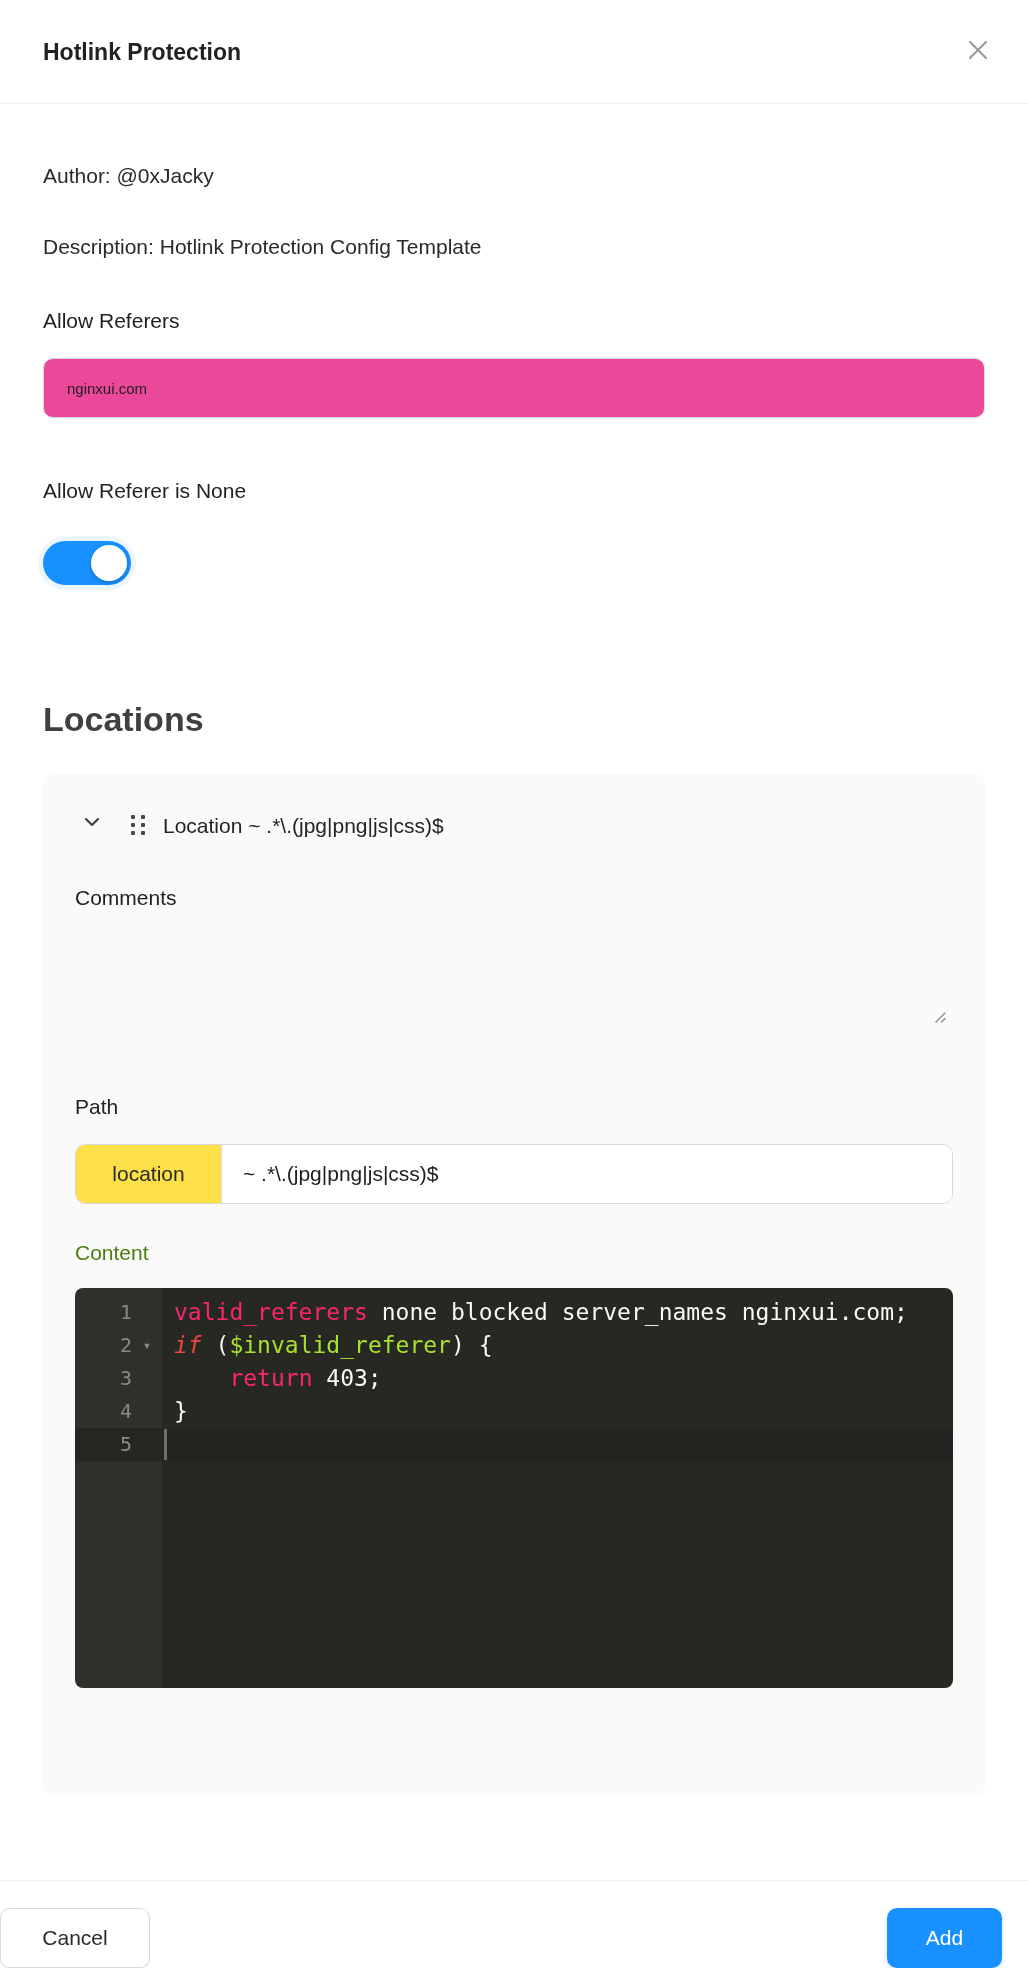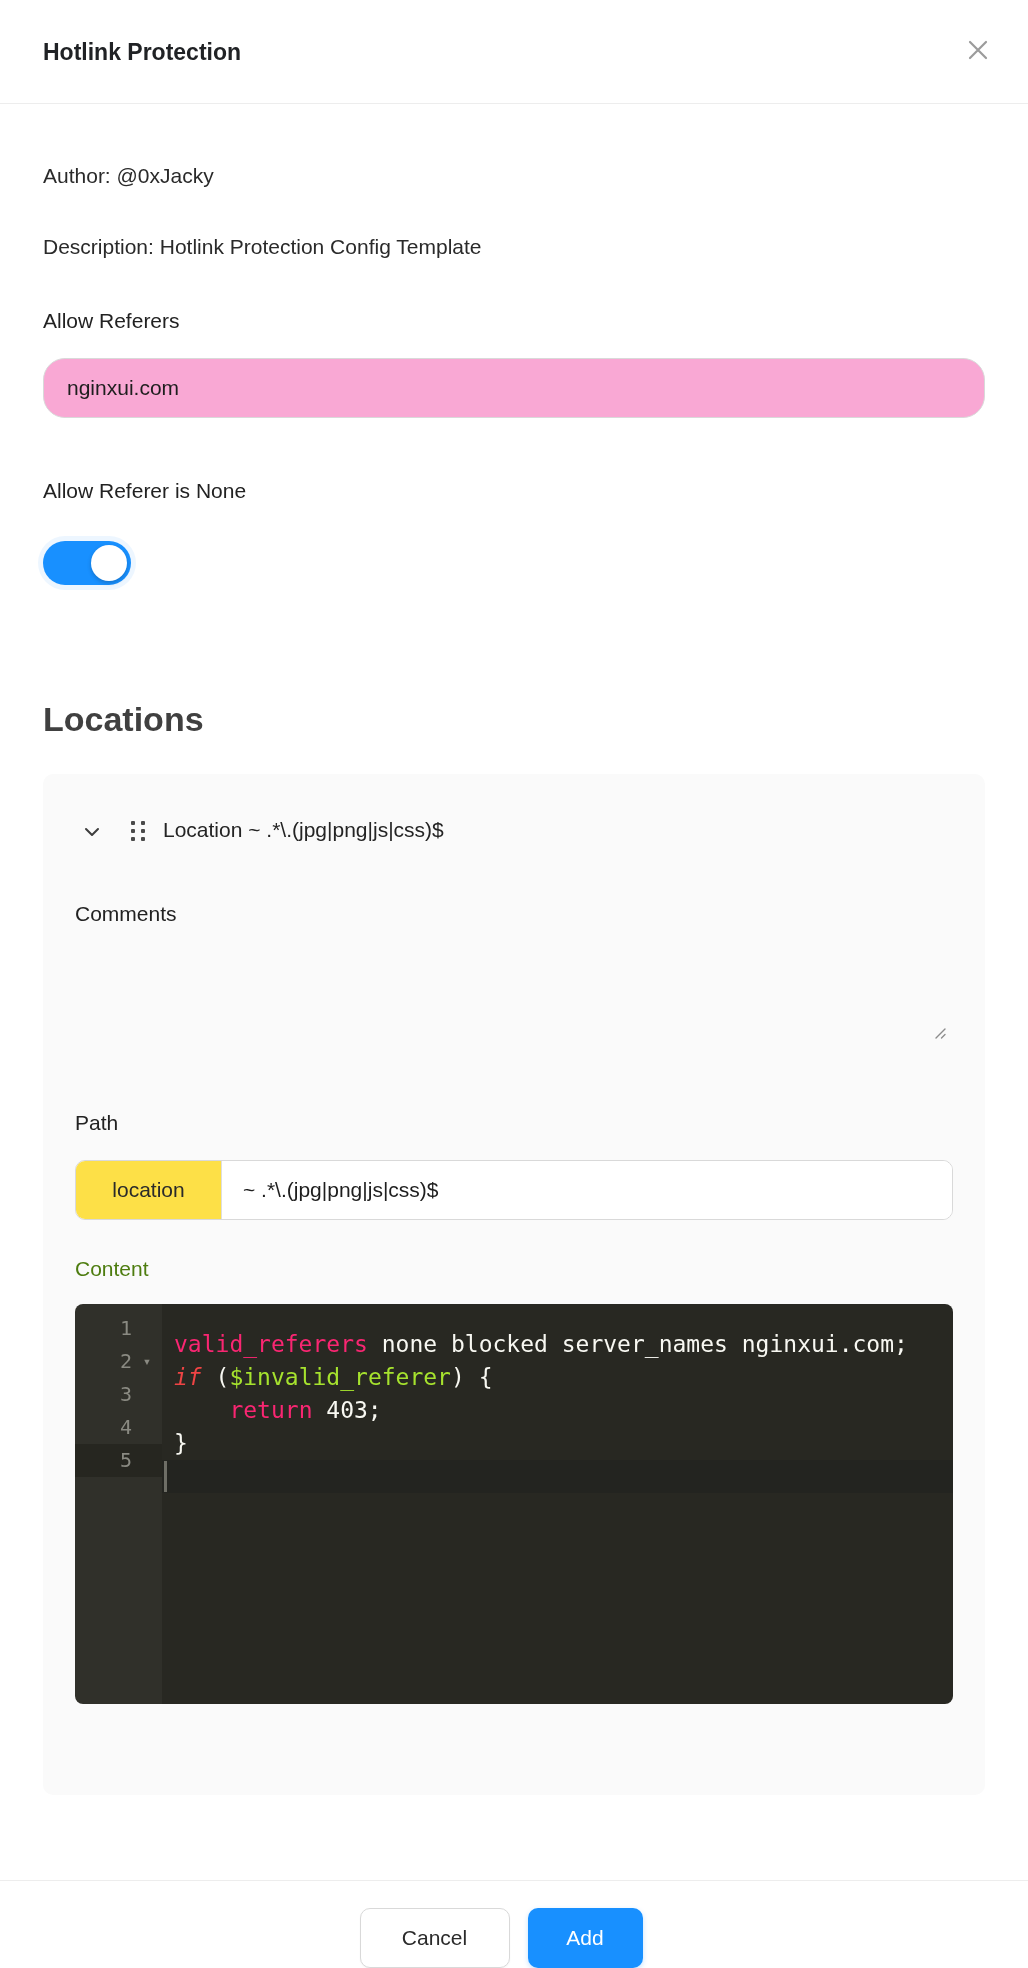--- a/index.html
+++ b/index.html
@@ -11,30 +11,30 @@
   .hd h1 { position:absolute; left:43px; top:50%; transform:translateY(-50%); font-size:23px; font-weight:700; color:#202225; }
   .close-btn { position:absolute; right:32px; top:50%; transform:translateY(-50%); width:36px; height:36px; background:none; border:none; cursor:pointer; display:flex; align-items:center; justify-content:center; }
 
   
   .main { display:flex; flex-direction:column; padding:0 43px; flex:1 1 auto; }
   .txt { font-size:21px; line-height:28px; color:#2a2a2a; }
   .author { margin-top:58px; }
   .desc { margin-top:43px; }
   .lbl { margin-top:46px; font-size:21px; line-height:28px; color:#222; }
   .lbl2 { margin-top:59px; font-size:21px; line-height:28px; color:#222; }
-  .input { margin-top:23px; height:60px; width:100%; border:1px solid #d9d9d9; border-radius:22px; background:#f9a8d4; font-size:21px; color:#1e1e1e; padding:0 23px; outline:none; font-family:"Liberation Sans", sans-serif; }
+  .input { margin-top:23px; height:60px; width:100%; border:1px solid #d9d9d9; border-radius:10px; background:#ec4899; font-size:15px; color:#1e1e1e; padding:0 23px; outline:none; font-family:"Liberation Sans", sans-serif; }
 
   .switch { margin-top:36px; width:88px; height:44px; border-radius:22px; background:#1890ff; border:none; position:relative; cursor:pointer; box-shadow:0 0 0 5px rgba(24,144,255,0.08); }
   .knob { position:absolute; top:4px; right:4px; width:36px; height:36px; border-radius:50%; background:#fff; box-shadow:0 2px 4px rgba(0,0,0,0.2); }
 
   .h2 { margin-top:112px; font-size:34px; line-height:44px; font-weight:700; color:#404040; }
 
   
   .card { margin-top:33px; height:1021px; background:#fafafa; border-radius:10px; padding:0 32px; display:flex; flex-direction:column; }
-  .lrow { margin-top:44px; height:36px; display:flex; align-items:flex-start; }
+  .lrow { margin-top:28px; height:36px; display:flex; align-items:flex-end; }
   .chev-btn { width:30px; height:30px; border:none; background:none; cursor:pointer; display:flex; align-items:center; justify-content:center; margin-left:2px; }
   .handle { width:26px; height:26px; margin-left:18px; display:grid; grid-template-columns:4px 4px; grid-template-rows:4px 4px 4px; gap:4px 6px; align-content:center; justify-content:center; cursor:grab; }
   .handle i { background:#4a4a4a; border-radius:1px; }
   .ltitle { margin-left:12px; font-size:21px; color:#242424; }
 
   .clbl { margin-top:46px; font-size:21px; line-height:28px; color:#222; }
   .ta-wrap { margin-top:6px; height:122px; position:relative; }
   .ta { width:100%; height:100%; background:transparent; border:none; resize:none; outline:none; font-size:21px; font-family:"Liberation Sans", sans-serif; }
   .grip { position:absolute; right:6px; bottom:12px; cursor:nwse-resize; }
 
@@ -44,32 +44,32 @@
   .ginput { flex:1 1 auto; border:none; outline:none; font-size:21px; color:#1e1e1e; padding:0 21px; background:#fff; font-family:"Liberation Sans", sans-serif; }
 
   .ctlbl { margin-top:35px; font-size:21px; line-height:28px; color:#4d7c0f; }
 
   
   .editor { margin-top:21px; height:400px; border-radius:8px; overflow:hidden; display:flex; font-family:"DejaVu Sans Mono", monospace; font-size:23px; line-height:33px; cursor:text; }
   .gutter { width:87px; flex:0 0 87px; background:#30302a; padding-top:8px; color:#8a8a82; font-size:20px; }
   .gcell { height:33px; display:flex; align-items:center; justify-content:flex-end; }
   .gcell .fold { width:30px; text-align:center; font-size:14px; color:#8a8a82; }
   .gcell.gactive { background:#262620; }
-  .code { flex:1 1 auto; background:#282822; padding-top:24px; color:#f8f8f2; overflow:hidden; }
+  .code { flex:1 1 auto; background:#282822; padding-top:8px; color:#f8f8f2; overflow:hidden; }
   .cline { height:33px; white-space:pre; position:relative; padding-left:12px; }
   .cline.lactive { background:#232420; }
   .cursor { position:absolute; left:2px; top:1px; bottom:1px; width:3px; background:#6e6e66; }
   .tok-keyword { color:#f92672; }
   .tok-control { color:#ef4444; font-style:italic; }
   .tok-variable { color:#a6e22e; }
   .tok-plain { color:#f8f8f2; }
 
   
   .fdiv { margin-top:64px; border:none; border-top:1px solid #ededed; height:0; width:100%; }
-  .frow { margin-top:27px; display:flex; justify-content:center; gap:18px; padding-right:26px; }
+  .frow { margin-top:27px; display:flex; justify-content:space-between; gap:18px; padding-right:26px; }
   .btn { height:60px; border-radius:10px; font-size:21px; cursor:pointer; font-family:"Liberation Sans", sans-serif; }
   .btn-cancel { width:150px; background:#fff; border:1px solid #d9d9d9; color:#2b2b2b; box-shadow:0 1px 2px rgba(0,0,0,0.04); }
   .btn-add { width:115px; background:#1890ff; border:none; color:#fff; box-shadow:0 2px 5px rgba(24,144,255,0.25); }
 </style>
 </head>
 <body>
 
 <div class="page">
 
   <div class="hd">

